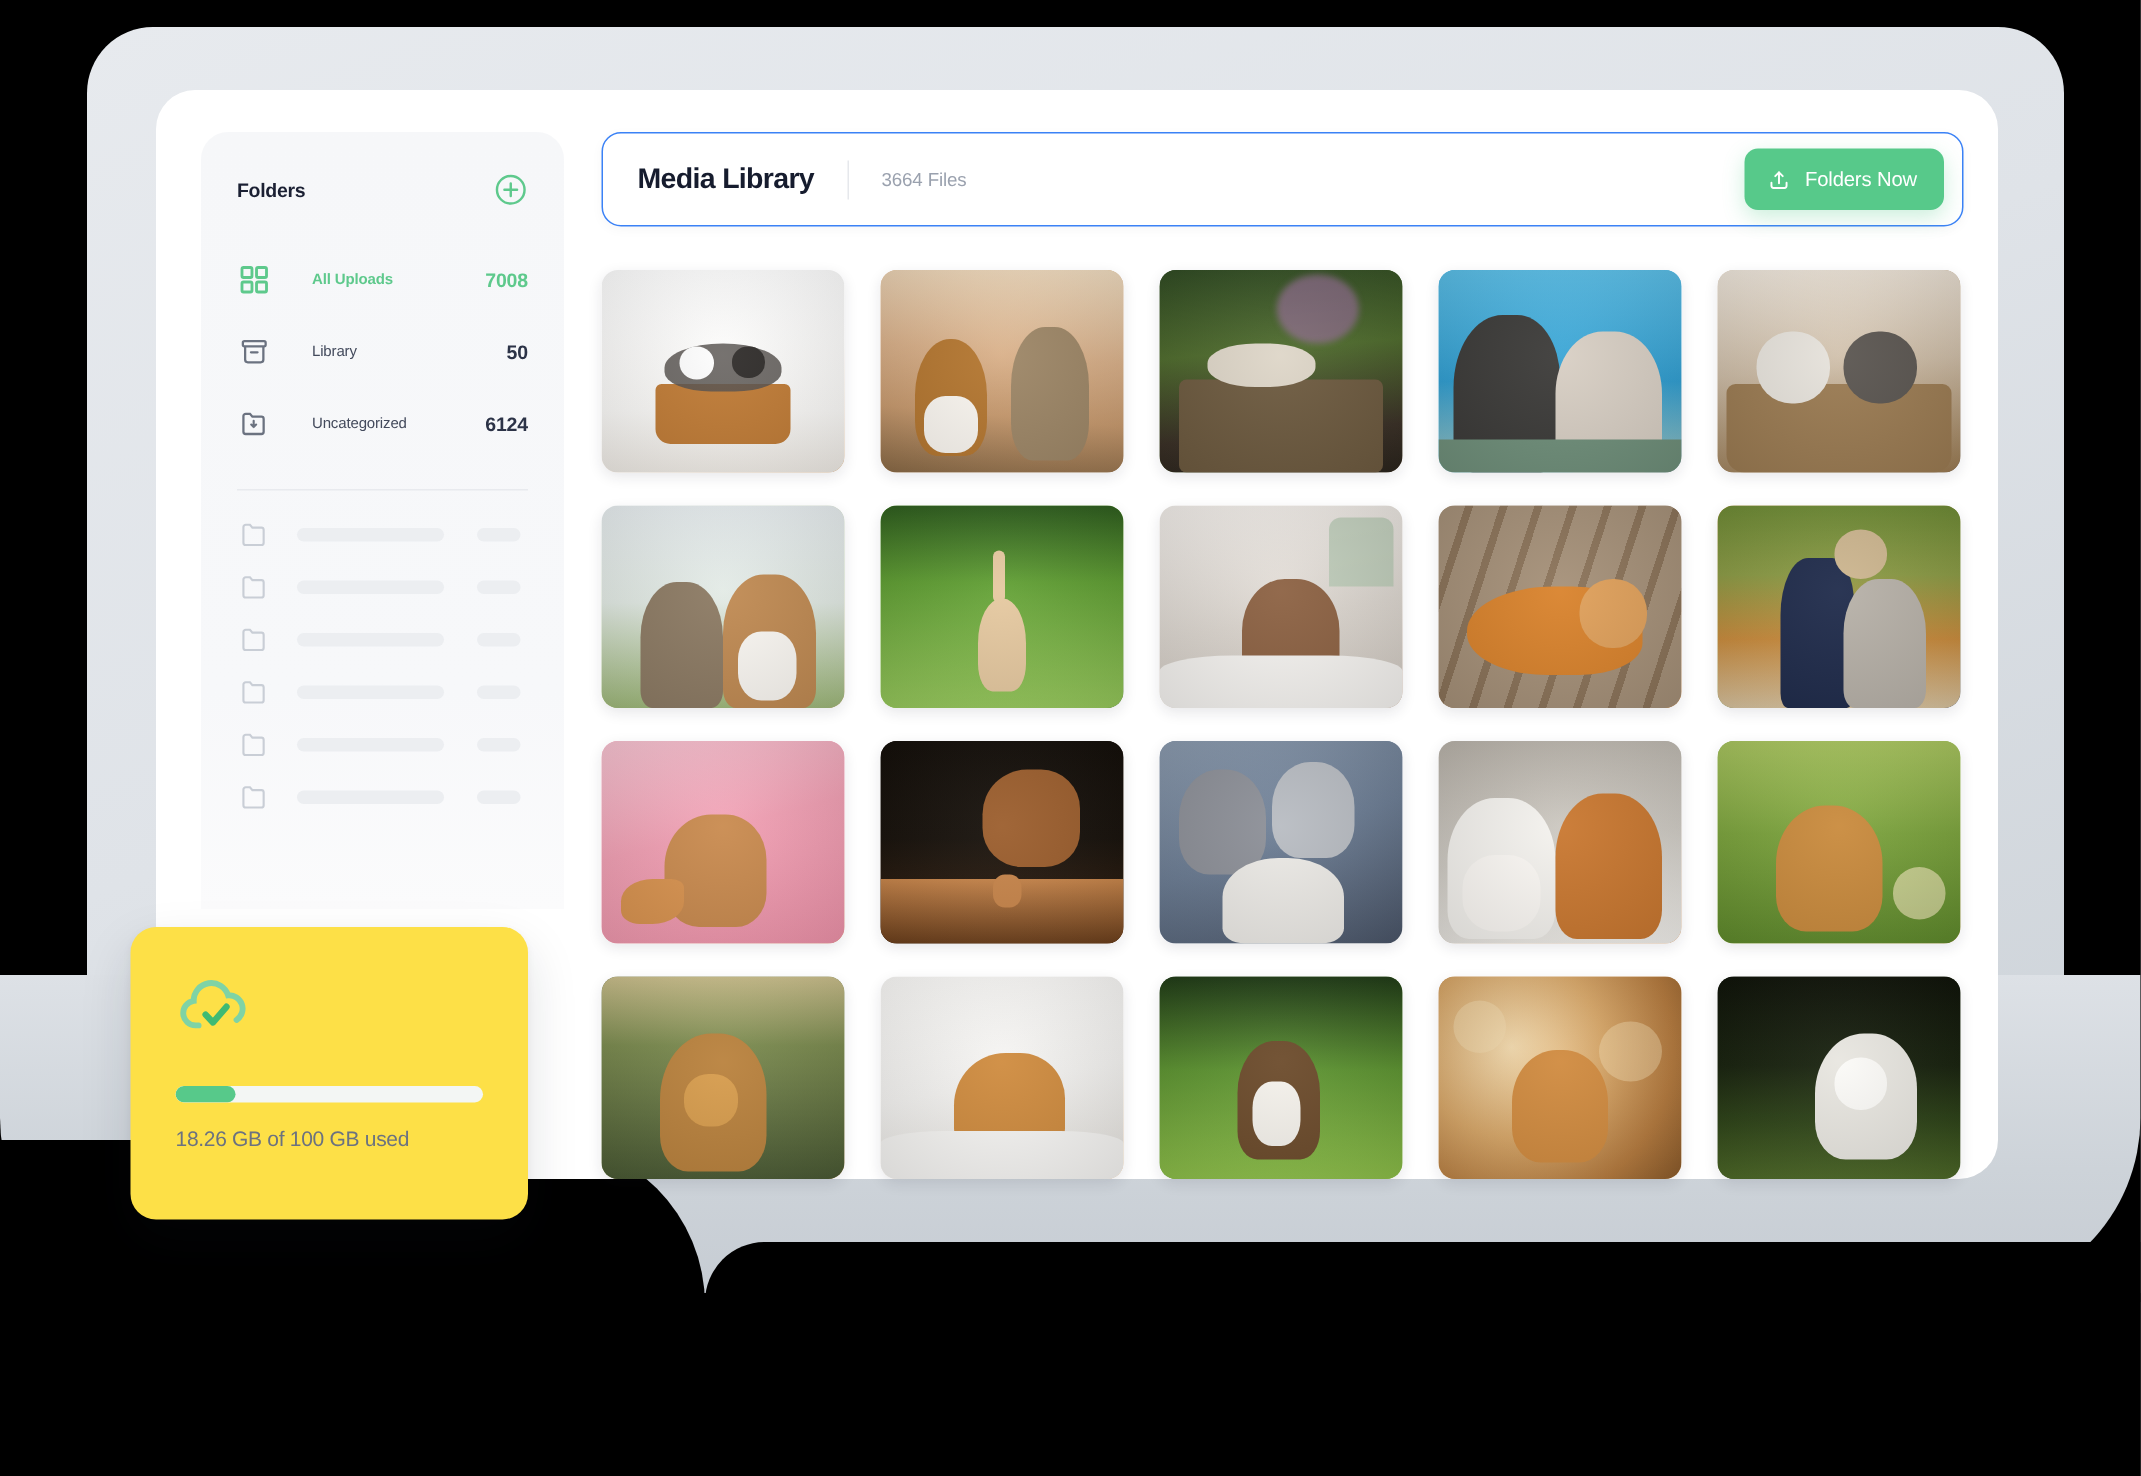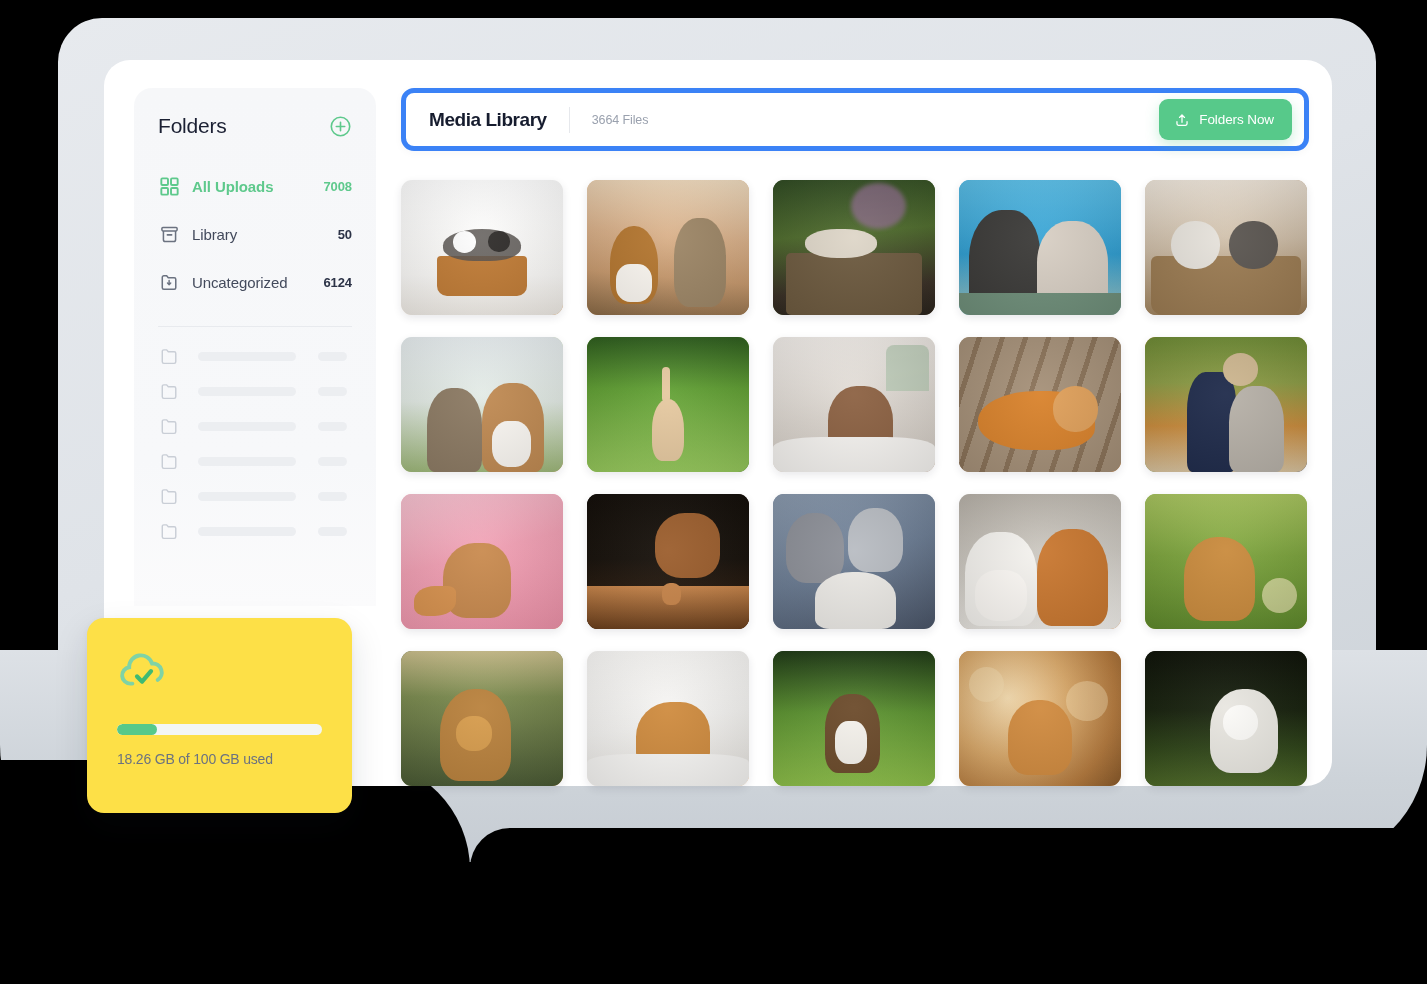--- a/index.html
+++ b/index.html
@@ -91,22 +91,22 @@
     border-radius: 18px 18px 0 0;
   }
 
   .sidebar-head {
     display: flex;
     align-items: center;
     justify-content: space-between;
     padding: 26px 24px 0 24px;
   }
   .sidebar-title {
-    font-size: 21px;
-    font-weight: normal;
+    font-size: 13px;
+    font-weight: bold;
     color: #1b2033;
     letter-spacing: -0.2px;
   }
   .add-folder-btn {
     width: 24px; height: 24px;
     display: flex; align-items: center; justify-content: center;
     cursor: pointer;
   }
 
   .folder-list { margin-top: 24px; }
@@ -118,22 +118,22 @@
     height: 48px;
     cursor: pointer;
   }
   .folder-icon {
     width: 22px; height: 22px;
     flex: 0 0 22px;
     display: flex; align-items: center; justify-content: center;
   }
   .folder-label {
     flex: 1 1 auto;
-    margin-left: 12px;
-    font-size: 15px;
+    margin-left: 28px;
+    font-size: 10px;
     color: #434a5c;
     letter-spacing: -0.1px;
   }
   .folder-count {
     font-size: 13px;
     color: #2c3347;
     font-weight: bold;
     letter-spacing: -0.1px;
   }
   .folder-row.active .folder-label { color: #5ec98c; font-weight: bold; }
@@ -177,21 +177,21 @@
     top: 88px;
     width: 908px;
     height: 690px;
   }
 
   .header-card {
     position: relative;
     width: 908px;
     height: 63px;
     background: #ffffff;
-    border: 5px solid #3b82f6;
+    border: 1px solid #3b82f6;
     border-radius: 13px;
     display: flex;
     align-items: center;
     padding: 0 12px 0 23px;
     box-shadow: 0 2px 8px rgba(28,36,56,0.035);
   }
   .page-title {
     font-size: 19px;
     font-weight: bold;
     color: #161c2e;

